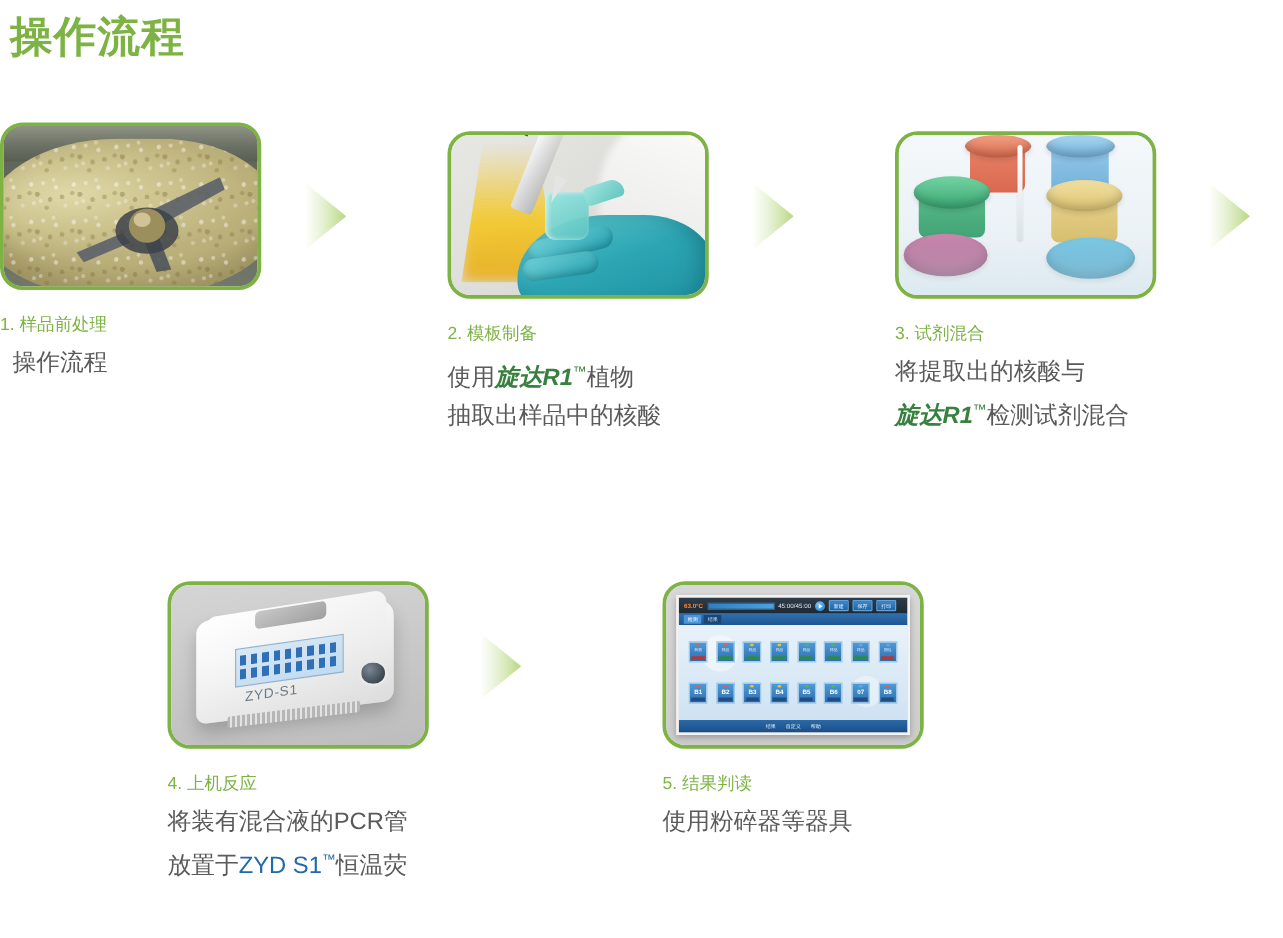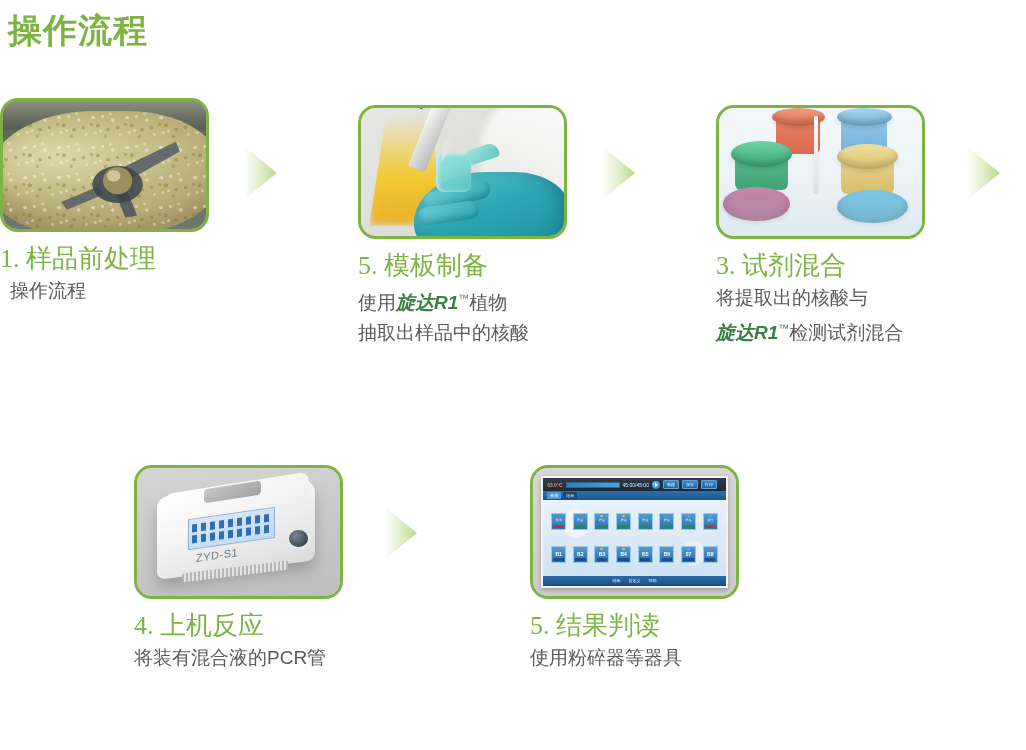--- a/index.html
+++ b/index.html
@@ -40,26 +40,25 @@
     position: relative;
     background: #e9e9e9;
     box-sizing: border-box;
   }
   .thumb .art {
     position: absolute;
     inset: 0;
   }
 
   .step-title {
-    font-size: 26px;
+    font-size: 14px;
     color: #7cb342;
     margin-top: 14px;
     line-height: 26px;
     white-space: nowrap;
-    font-family: Liberation Serif, serif;
   }
   .step-body {
     font-size: 19px;
     color: #5a5a5a;
     line-height: 30px;
     margin-top: 4px;
     white-space: nowrap;
   }
   .step-body .line { display: block; }
   .brand-r1 {
@@ -417,21 +416,21 @@
       <div class="glove"></div>
       <div class="finger f1"></div>
       <div class="finger f2"></div>
       <div class="tube"></div>
       <div class="lid"></div>
       <div class="pipette"></div>
       <div class="plunger"></div>
       <div class="tip"></div>
     </div>
   </div>
-  <div class="step-title">5. 模板制备</div>
+  <div class="step-title">2. 模板制备</div>
   <div class="step-body">
     <span class="line">
       <span>使用</span><span class="brand-r1">旋达R1</span><span class="brand-r1 tm">™</span><span>植物</span>
     </span>
     <span class="line"><span>抽取出样品中的核酸</span></span>
   </div>
 </div>
 
 <div class="arrow-wrap" style="left:603px; top:145px;">
   <svg width="32" height="56" viewBox="0 0 32 56">
@@ -494,20 +493,23 @@
         <div class="rowdots r2"></div>
       </div>
       <div class="knob"></div>
       <div class="devlabel">ZYD-S1</div>
       <div class="grill"></div>
     </div>
   </div>
   <div class="step-title">4. 上机反应</div>
   <div class="step-body">
     <span class="line"><span>将装有混合液的PCR管</span></span>
+    <span class="line">
+      <span>放置于</span><span class="brand-zyd">ZYD S1</span><span class="brand-zyd tm">™</span><span>恒温荧</span>
+    </span>
   </div>
 </div>
 
 <div class="arrow-wrap" style="left:385px; top:505px;">
   <svg width="32" height="56" viewBox="0 0 32 56">
     <defs>
         <linearGradient id="ag4" x1="0" y1="0" x2="1" y2="0">
       <stop offset="0%" stop-color="#cfe4a8" stop-opacity="0.05"></stop>
       <stop offset="100%" stop-color="#b6d781" stop-opacity="1"></stop>
     </linearGradient>

